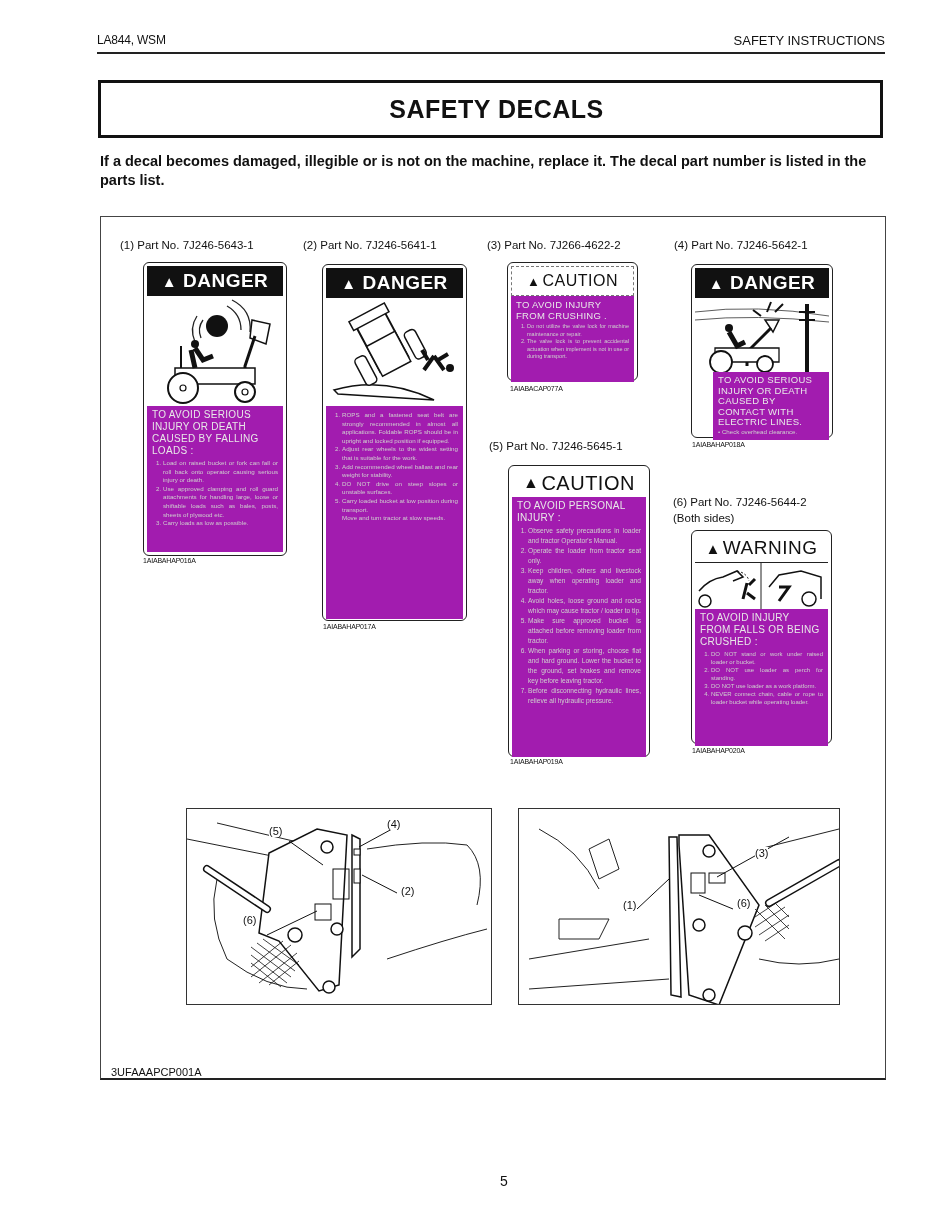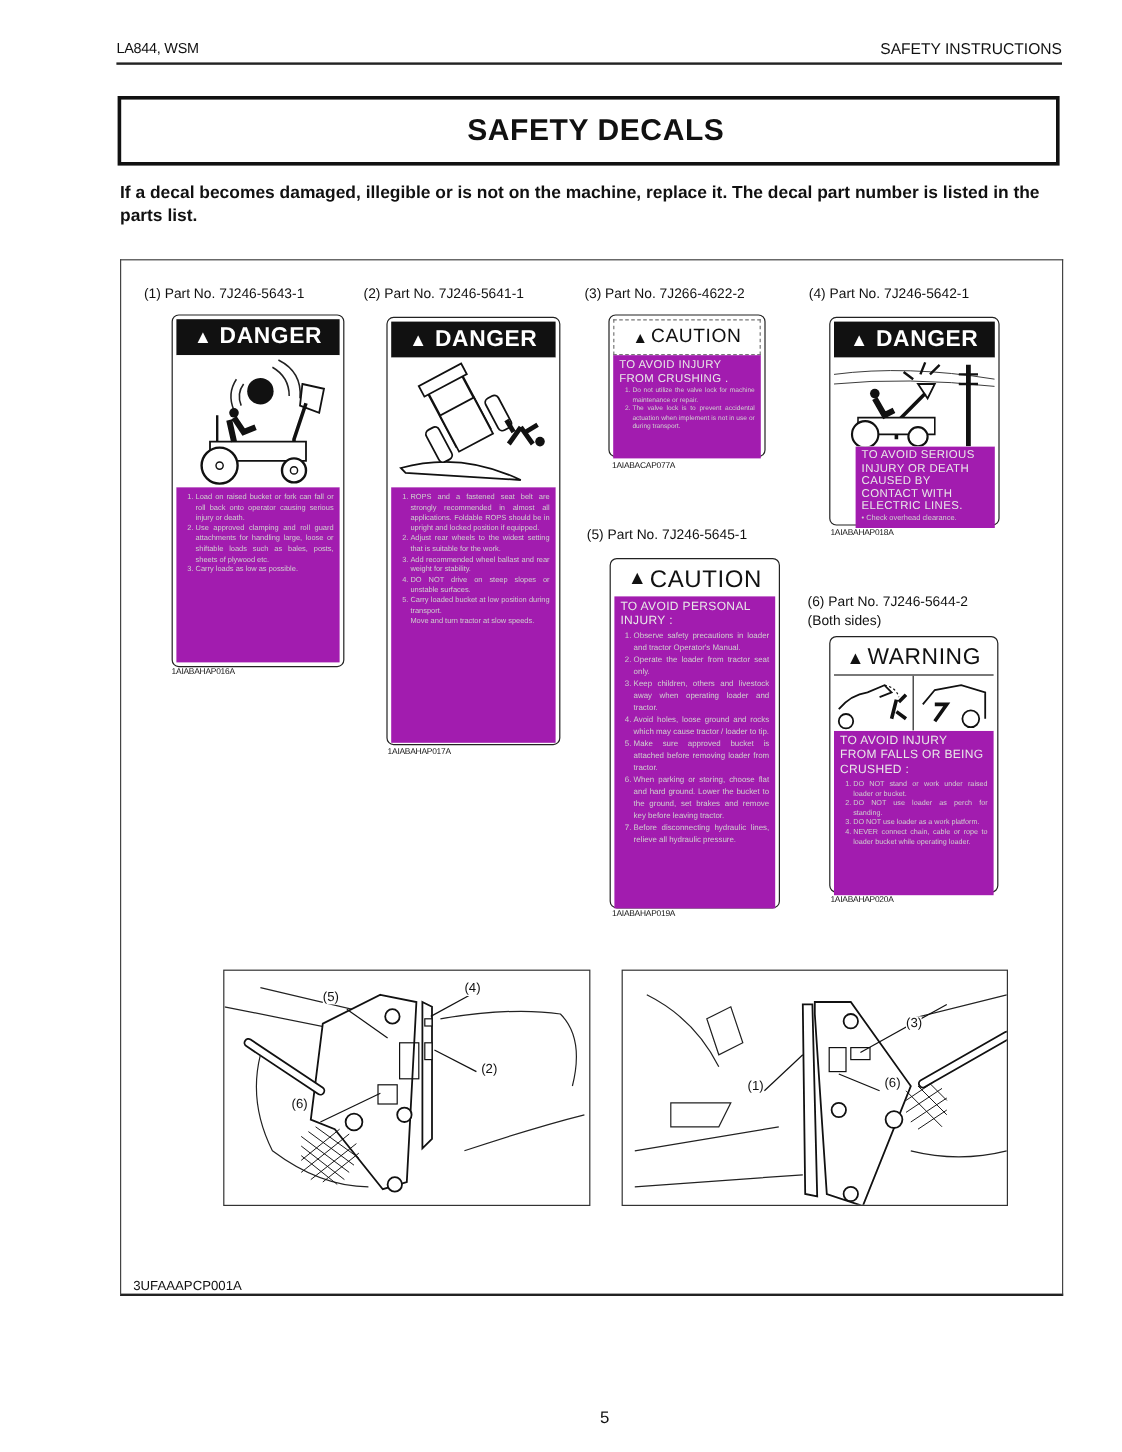--- a/index.html
+++ b/index.html
@@ -74,20 +74,21 @@
       <path d="M48 52 l8 12 l10 -4 M44 54 l4 18" fill="none" stroke="#111" stroke-width="5"></path>
       <circle cx="48" cy="48" r="4" fill="#111"></circle>
       <path d="M34 50 v22" stroke="#111" stroke-width="2"></path>
       <circle cx="36" cy="92" r="15" fill="#fff" stroke="#111" stroke-width="2"></circle>
       <circle cx="36" cy="92" r="3" fill="none" stroke="#111" stroke-width="1.2"></circle>
       <circle cx="98" cy="96" r="10" fill="#fff" stroke="#111" stroke-width="2"></circle>
       <circle cx="98" cy="96" r="3" fill="none" stroke="#111" stroke-width="1.2"></circle>
     </svg>
   </div>
   <div class="body" style="height:140px;">
+    <div class="lead">TO AVOID SERIOUS INJURY OR DEATH CAUSED BY FALLING LOADS :</div>
     <ol>
       <li>Load on raised bucket or fork can fall or roll back onto operator causing serious injury or death.</li>
       <li>Use approved clamping and roll guard attachments for handling large, loose or shiftable loads such as bales, posts, sheets of plywood etc.</li>
       <li>Carry loads as low as possible.</li>
     </ol>
   </div>
 </div>
 <div class="abs code" style="left:143px;top:557px;">1AIABAHAP016A</div>
 
 <div class="abs part-label" style="left:303px;top:239px;">(2) Part No. 7J246-5641-1</div>

